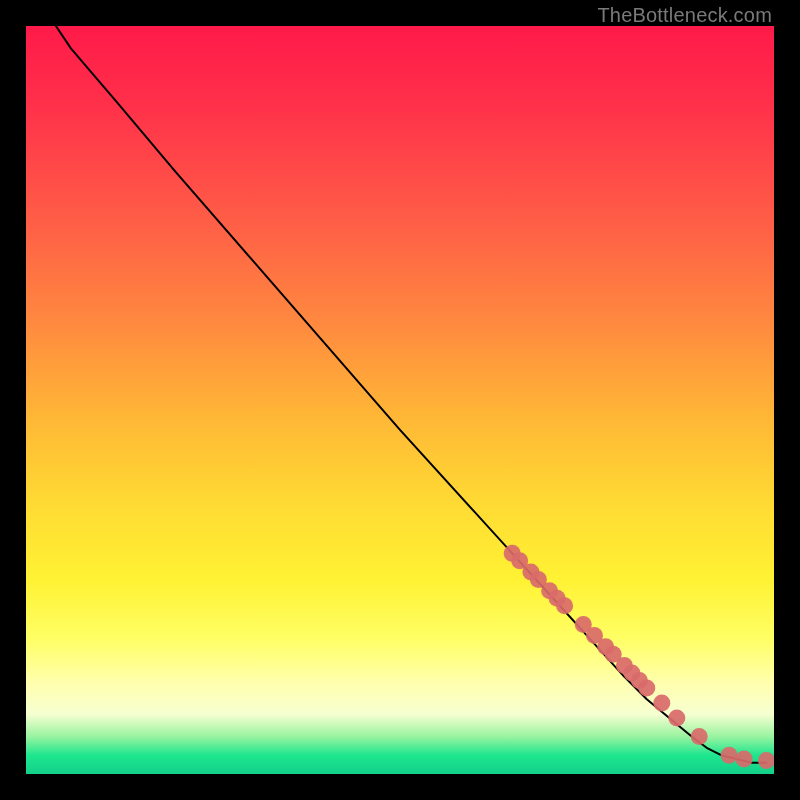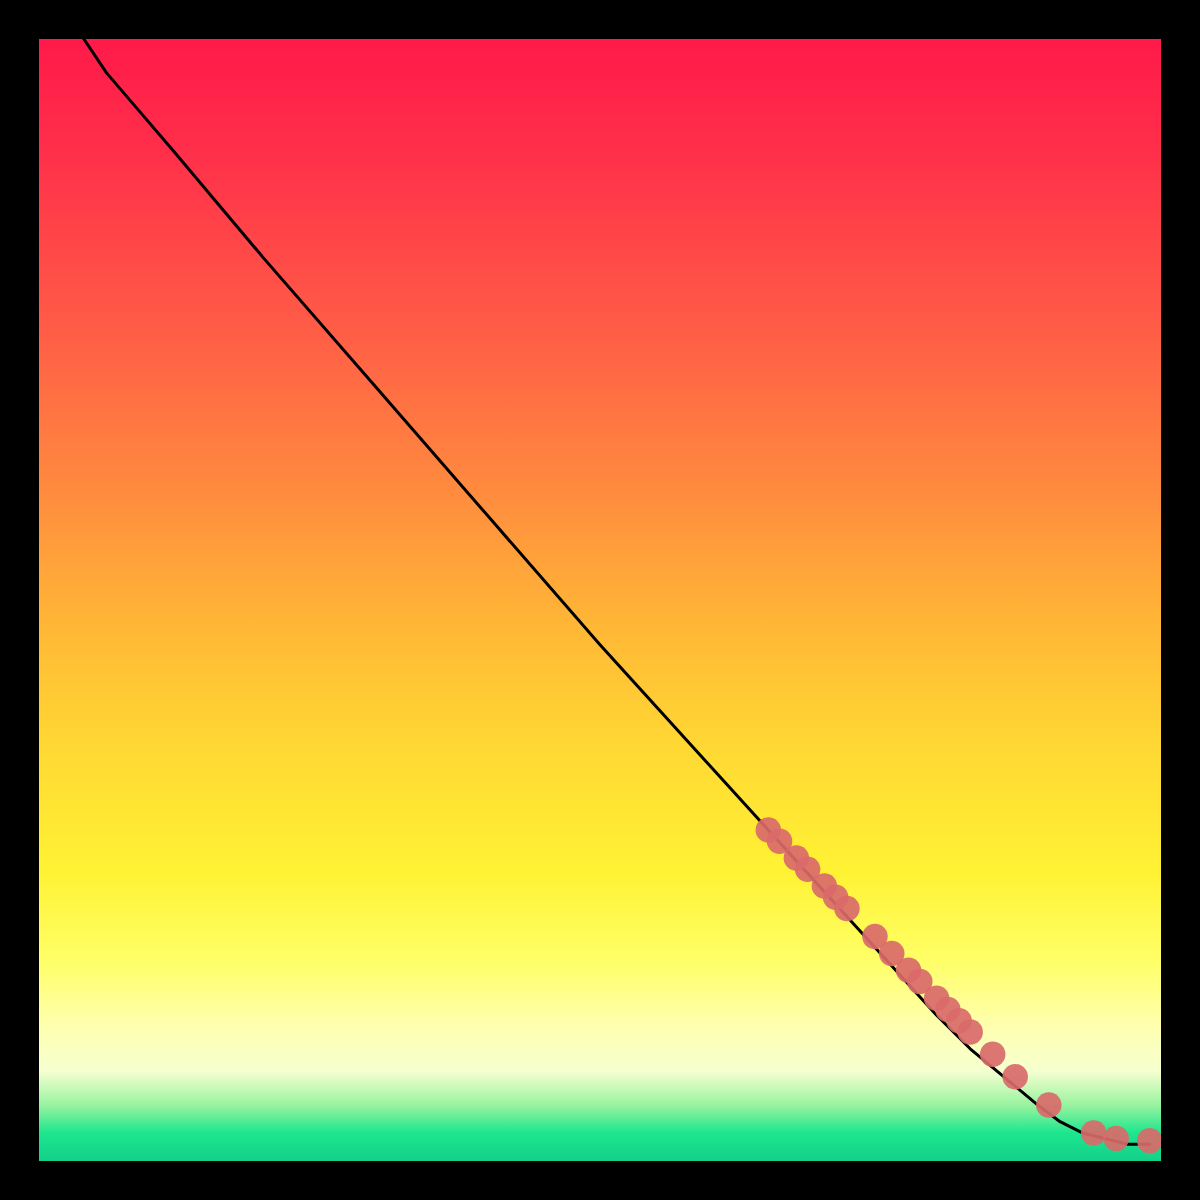--- a/index.html
+++ b/index.html
@@ -56,20 +56,21 @@
     left: 0;
     top: 0;
     width: 748px;
     height: 748px;
   }
 </style>
 </head>
 <body>
 
 <div class="frame">
+  <div class="watermark">TheBottleneck.com</div>
 
   <div class="plot-area">
     <svg class="overlay" viewBox="0 0 748 748">
       <g id="line-layer">
           <path d="M29.9 0.0 L44.9 22.4 L67.3 48.6 L89.8 74.8 L149.6 145.9 L224.4 231.9 L299.2 317.9 L374.0 403.9 L448.8 486.2 L486.2 527.3 L523.6 568.5 L561.0 609.6 L598.4 650.8 L620.8 673.2 L643.3 691.9 L665.7 710.6 L680.7 721.8 L695.6 729.3 L710.6 733.0 L725.6 736.8 L740.5 736.8" fill="none" stroke="#000000" stroke-width="2" stroke-linecap="round" stroke-linejoin="round"></path>
         </g>
       <g id="points-layer">
           <circle cx="486.2" cy="527.3" r="8.5" fill="#d96a6a" fill-opacity="0.92"></circle>
           <circle cx="493.7" cy="534.8" r="8.5" fill="#d96a6a" fill-opacity="0.92"></circle>
           <circle cx="504.9" cy="546.0" r="8.5" fill="#d96a6a" fill-opacity="0.92"></circle>

